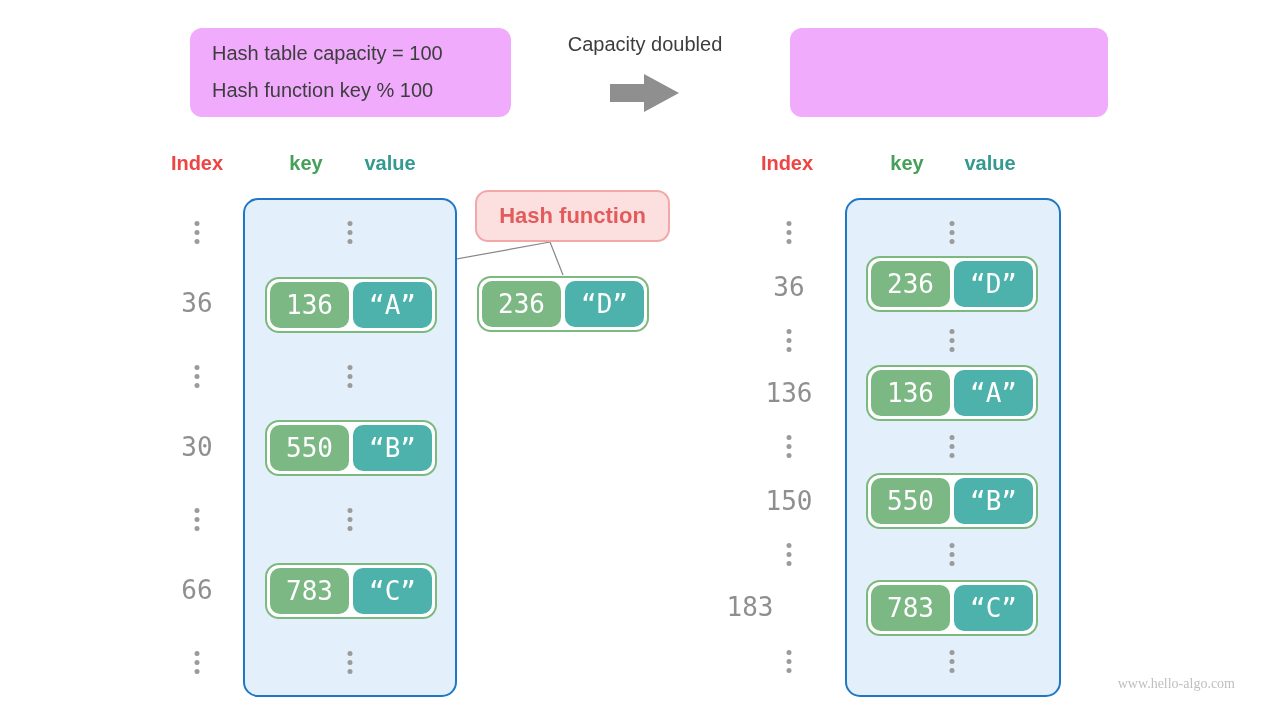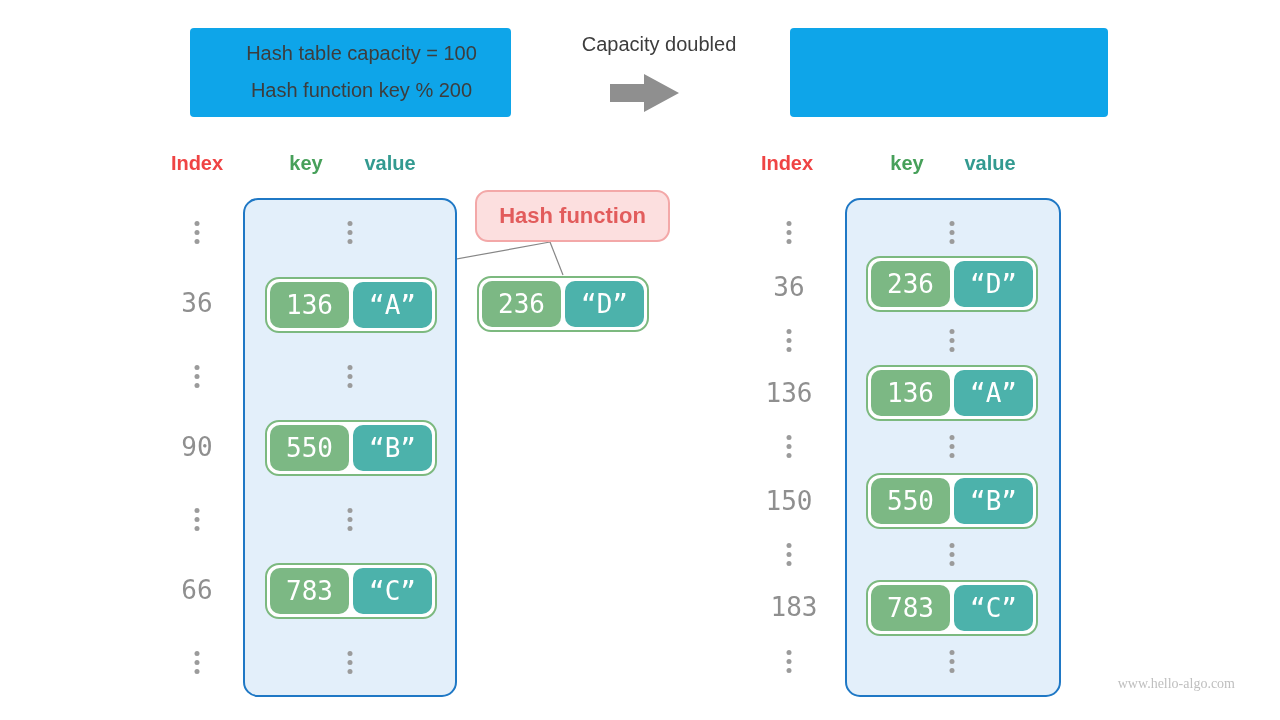--- a/index.html
+++ b/index.html
@@ -4,28 +4,28 @@
 <style>
   html,body{margin:0;padding:0;background:#fff;}
   .canvas{
     position:relative;width:1280px;height:720px;background:#ffffff;
     font-family:"Liberation Sans",sans-serif;overflow:hidden;
   }
   .center-x{transform:translateX(-50%);}
 
   
   .info-box{
-    position:absolute;background:#0ea5e9;border-radius:4px;
+    position:absolute;background:#f0abfc;border-radius:12px;
     padding:7px 0 0 22px;box-sizing:border-box;
-    font-size:20px;color:#3d3d3d;line-height:37px;text-align:center;
+    font-size:20px;color:#3d3d3d;line-height:37px;
   }
 
   
   .transition-label{
-    position:absolute;font-size:20px;color:#3d3d3d;white-space:nowrap;margin-left:14px;
+    position:absolute;font-size:20px;color:#3d3d3d;white-space:nowrap;
   }
 
   
   .col-header{
     position:absolute;font-size:20px;font-weight:bold;white-space:nowrap;
     transform:translateX(-50%);
   }
   .h-index{color:#ef4444;}
   .h-key{color:#47a05a;}
   .h-value{color:#339a90;}
@@ -78,21 +78,21 @@
     font-family:Liberation Serif, serif;font-size:14px;color:#bfbfbf;text-align:center;
   }
 </style>
 </head>
 <body>
 
 <div class="canvas">
 
   <div class="info-box" style="left:190px;top:28px;width:321px;height:89px;">
     <div>Hash table capacity = 100</div>
-    <div>Hash function key % 200</div>
+    <div>Hash function key % 100</div>
   </div>
   <div class="info-box" style="left:790px;top:28px;width:318px;height:89px;">
   </div>
 
   <div class="transition-label center-x" style="left:645px;top:33px;">Capacity doubled</div>
   <svg class="overlay-svg" style="left:605px;top:70px;" width="80" height="50" viewBox="0 0 80 50">
     <polygon points="5,14 39,14 39,4 74,23 39,42 39,32 5,32" fill="#8f8f8f"></polygon>
   </svg>
 
   <svg class="overlay-svg" width="1280" height="720" viewBox="0 0 1280 720">
@@ -110,21 +110,21 @@
       <i></i>
       <i></i>
       <i></i>
     </div>
   <div class="idx" style="left:197px;top:290px;">36</div>
   <div class="dots" style="left:197px;top:365px;">
       <i></i>
       <i></i>
       <i></i>
     </div>
-  <div class="idx" style="left:197px;top:434px;">90</div>
+  <div class="idx" style="left:197px;top:434px;">30</div>
   <div class="dots" style="left:197px;top:508px;">
       <i></i>
       <i></i>
       <i></i>
     </div>
   <div class="idx" style="left:197px;top:577px;">66</div>
   <div class="dots" style="left:197px;top:651px;">
       <i></i>
       <i></i>
       <i></i>
@@ -192,21 +192,21 @@
       <i></i>
       <i></i>
       <i></i>
     </div>
   <div class="idx" style="left:789px;top:488px;">150</div>
   <div class="dots" style="left:789px;top:543px;">
       <i></i>
       <i></i>
       <i></i>
     </div>
-  <div class="idx" style="left:794px;top:594px;">183</div>
+  <div class="idx" style="left:750px;top:594px;">183</div>
   <div class="dots" style="left:789px;top:650px;">
       <i></i>
       <i></i>
       <i></i>
     </div>
 
   <div class="dots" style="left:952px;top:221px;">
       <i></i>
       <i></i>
       <i></i>

